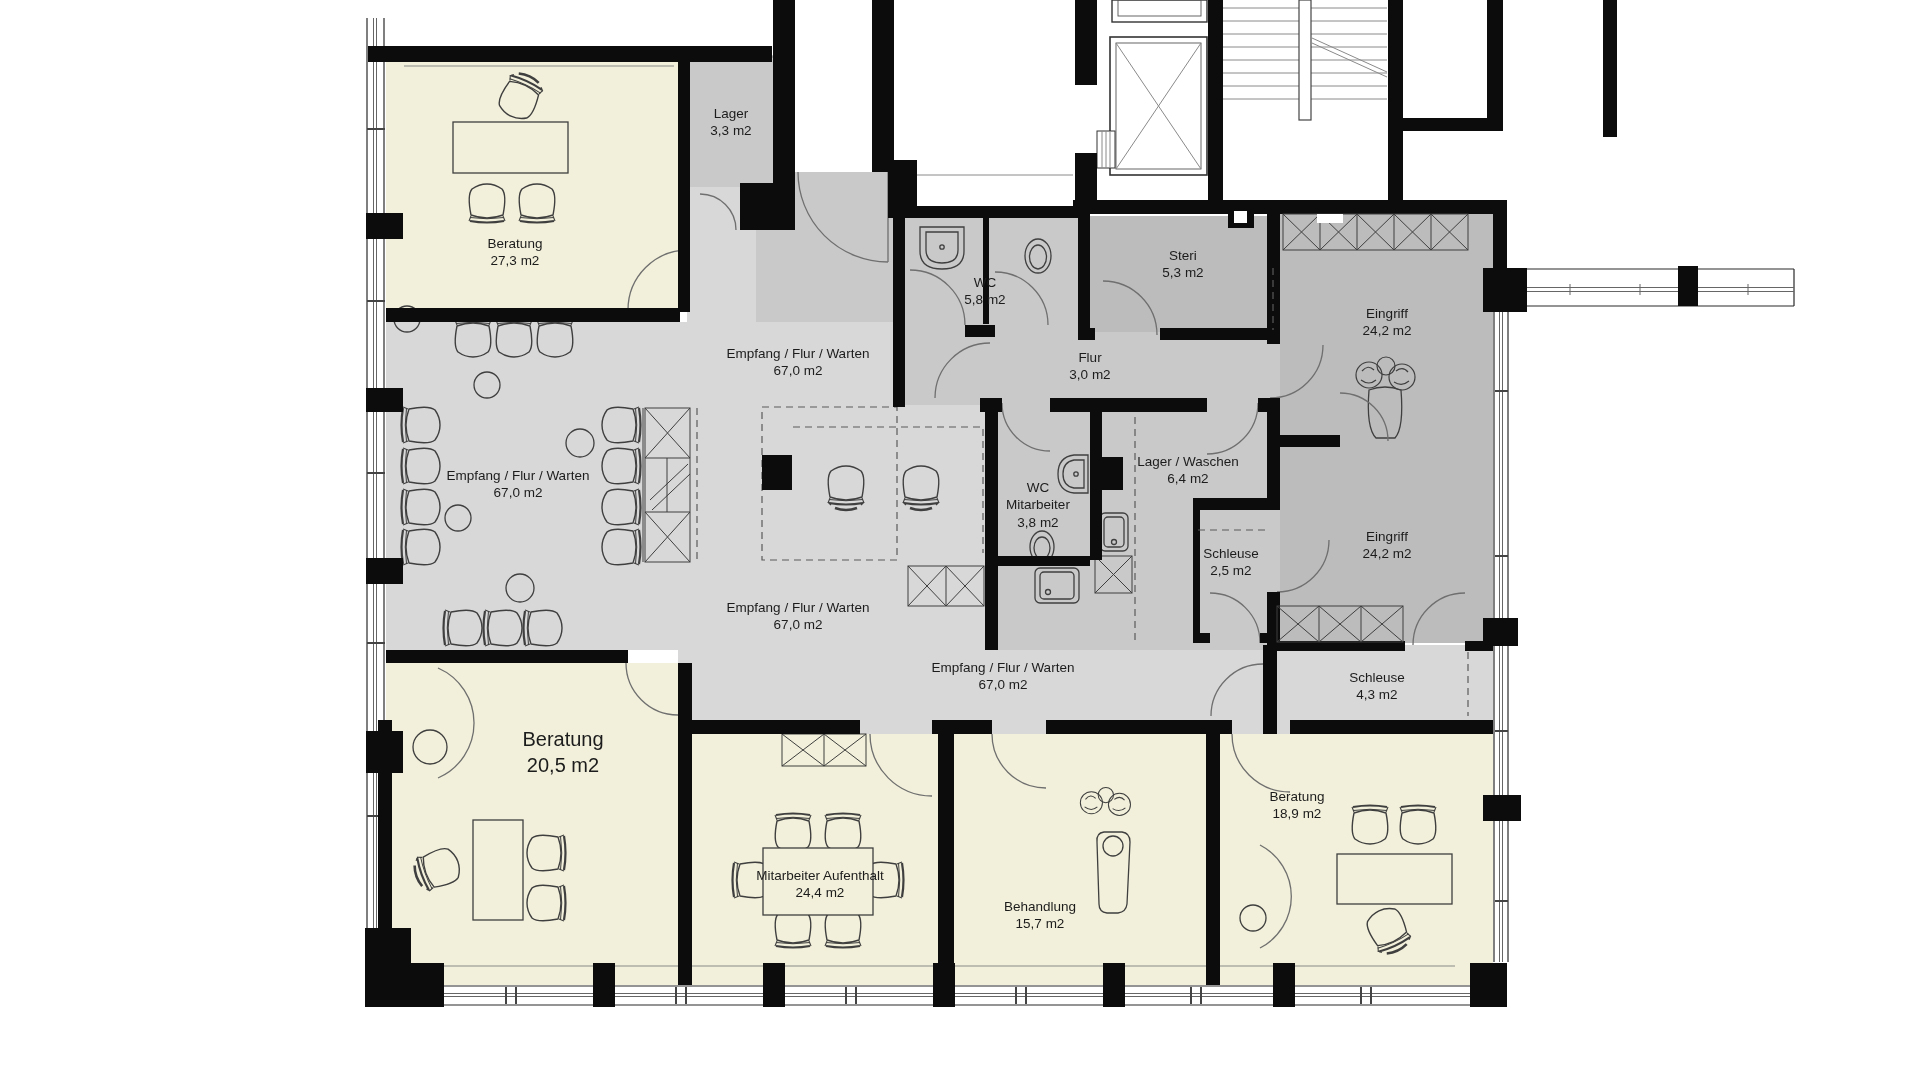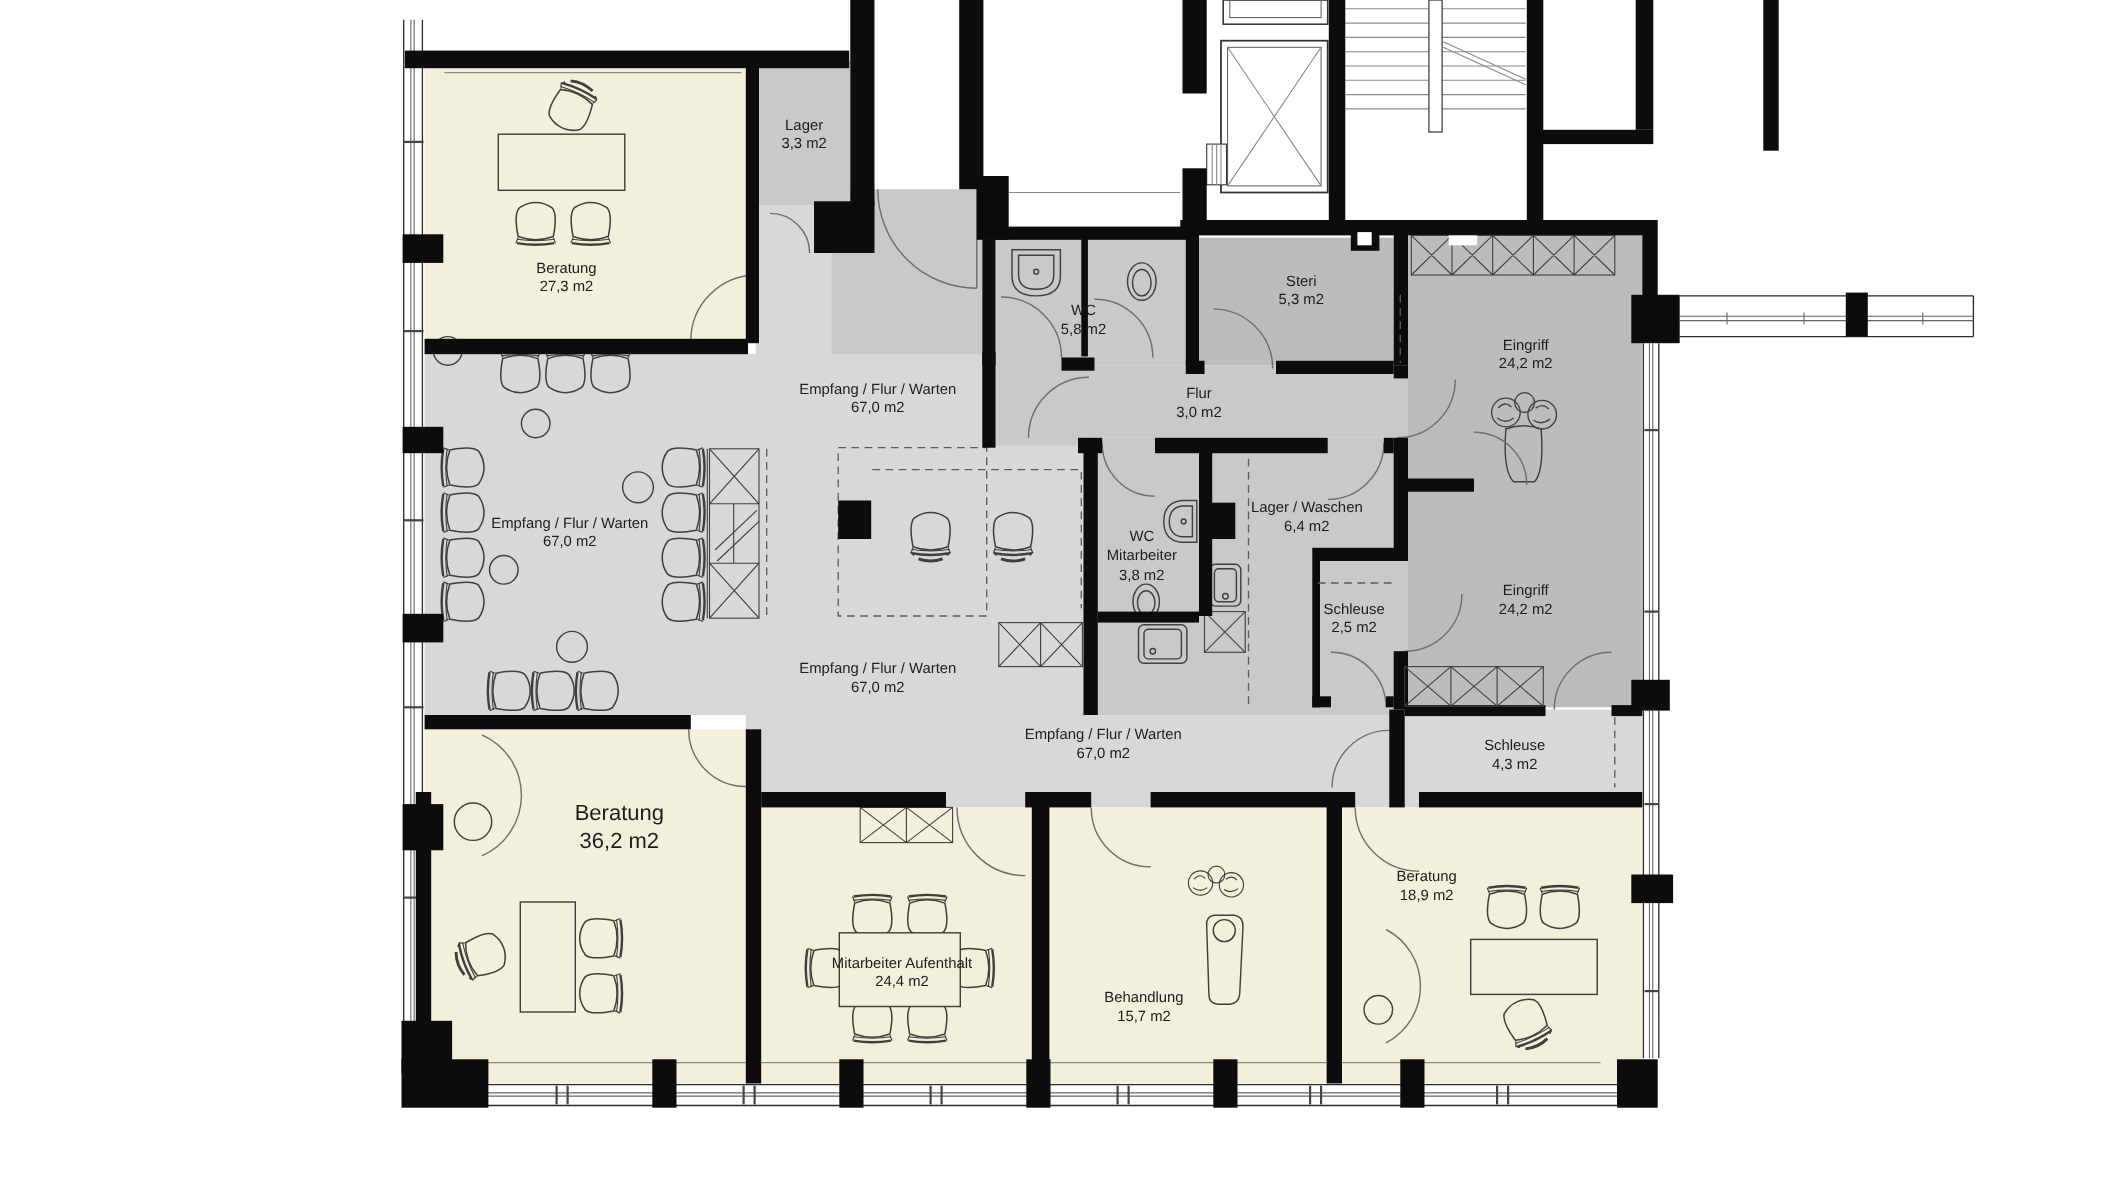--- a/index.html
+++ b/index.html
@@ -414,21 +414,21 @@
   <div class="lbl" style="left:1003px;top:676px;">
     <div>Empfang / Flur / Warten</div>
     <div>67,0 m2</div>
   </div>
   <div class="lbl" style="left:1377px;top:686px;">
     <div>Schleuse</div>
     <div>4,3 m2</div>
   </div>
   <div class="lbl big" style="left:563px;top:752px;">
     <div>Beratung</div>
-    <div>36,2 m2</div>
+    <div>20,5 m2</div>
   </div>
   <div class="lbl" style="left:820px;top:884px;">
     <div>Mitarbeiter Aufenthalt</div>
     <div>24,4 m2</div>
   </div>
   <div class="lbl" style="left:1040px;top:878px;margin-top:37px;">
     <div>Behandlung</div>
     <div>15,7 m2</div>
   </div>
   <div class="lbl" style="left:1297px;top:805px;">

